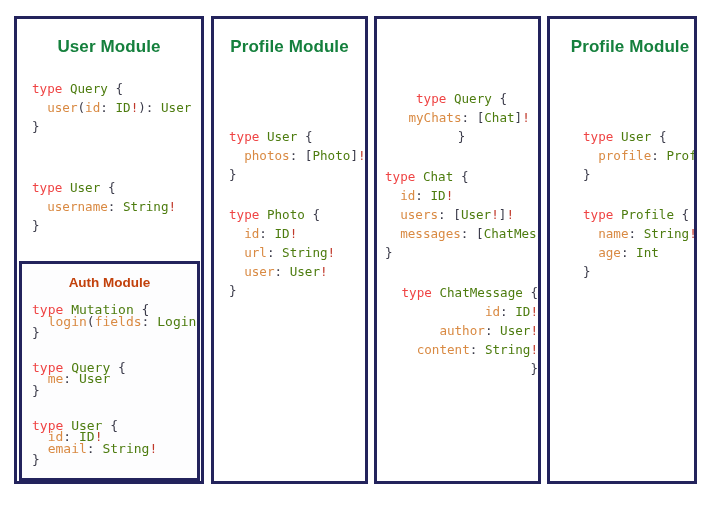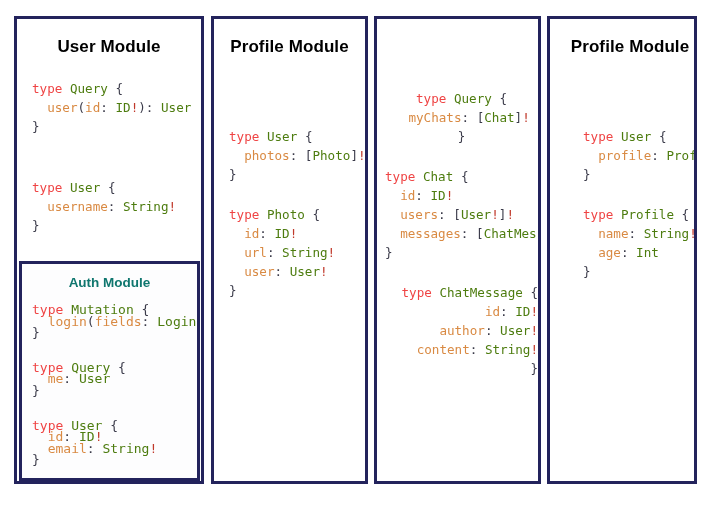--- a/index.html
+++ b/index.html
@@ -24,38 +24,38 @@
     box-sizing: border-box;
     border: 3px solid #23235c;
     background: #ffffff;
     overflow: hidden;
   }
   .module-title {
     text-align: center;
     font-family: "Liberation Sans", sans-serif;
     font-weight: bold;
     font-size: 17px;
-    color: #000000;
+    color: #15803d;
     letter-spacing: 0.1px;
     margin: 0;
     padding: 0;
   }
   .sub-module {
     position: absolute;
     box-sizing: border-box;
     border: 3px solid #23235c;
     background: #fdfdfe;
     overflow: hidden;
   }
   .sub-module-title {
     text-align: center;
     font-family: "Liberation Sans", sans-serif;
     font-weight: bold;
     font-size: 13.5px;
-    color: #0f766e;
+    color: #c2410c;
     margin: 0;
     padding: 0;
   }
   .code {
     font-family: "DejaVu Sans Mono", "Liberation Mono", monospace;
     white-space: pre;
     margin: 0;
     padding: 0;
   }
   .code.big { font-size: 12.6px; line-height: 19px; }

